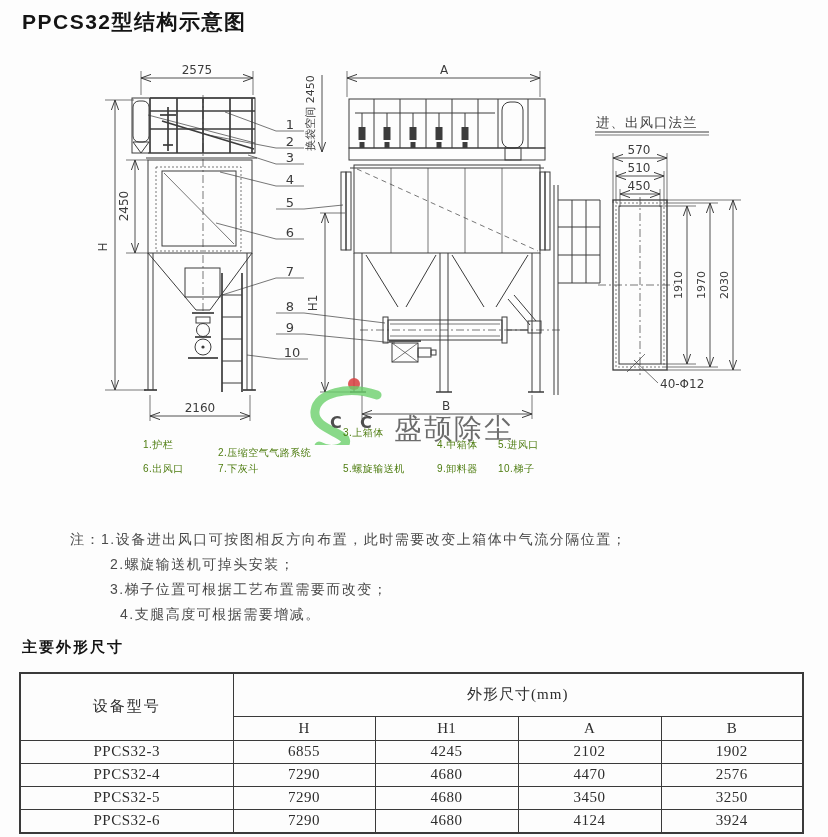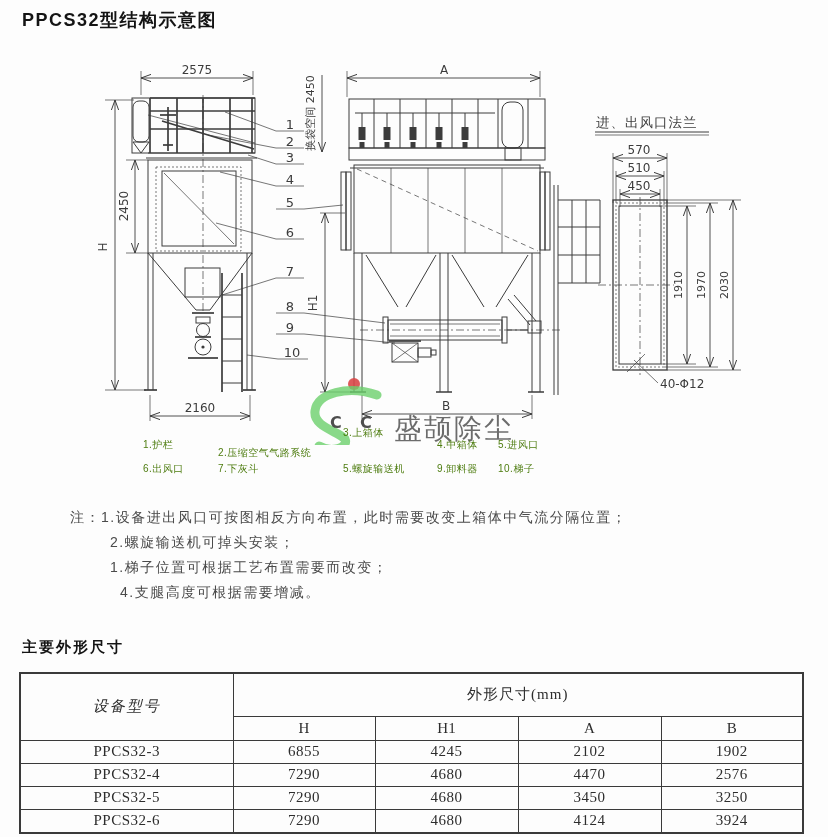--- a/index.html
+++ b/index.html
@@ -1,45 +1,45 @@
 <!DOCTYPE html>
 <html><head>
 <meta charset="utf-8">
 <style>
   html,body{margin:0;padding:0;}
   body{width:828px;height:837px;position:relative;background:#fdfdfd;overflow:hidden;
        font-family:"Liberation Sans",sans-serif;color:#2d2d2d;}
-  .page-title{position:absolute;left:22px;top:8px;font-size:18px;font-weight:bold;
+  .page-title{position:absolute;left:22px;top:8px;font-size:21px;font-weight:bold;
        letter-spacing:1.5px;color:#141414;}
   .section-title{position:absolute;left:22px;top:638px;font-size:15px;font-weight:bold;
        letter-spacing:2px;color:#141414;font-family:Liberation Serif, serif;}
   #draw{position:absolute;left:0;top:55px;z-index:1;}
   svg .ln{stroke:#3c3c3c;stroke-width:1;fill:none;}
   svg .ln2{stroke:#3c3c3c;stroke-width:1.7;fill:none;}
   svg .thin{stroke:#3c3c3c;stroke-width:0.7;fill:none;}
   svg .dim{stroke:#3c3c3c;stroke-width:0.9;fill:none;}
   svg .dash{stroke-dasharray:8 3 2 3;}
   svg .dot{stroke-dasharray:2 2;}
   svg .dsh{stroke-dasharray:5 4;}
   svg .blk{fill:#3c3c3c;stroke:none;}
   svg text{font-family:"DejaVu Sans",sans-serif;fill:#3c3c3c;}
   svg text.dt{font-size:12px;}
   svg text.dts{font-size:11px;}
   svg text.co{font-size:13px;}
   .lg{position:absolute;font-size:10px;color:#4d7c0f;letter-spacing:.5px;z-index:2;white-space:nowrap;}
-  .note{position:absolute;font-size:14px;color:#4a4a4a;letter-spacing:1.5px;z-index:2;white-space:nowrap;}
+  .note{position:absolute;font-size:14px;color:#4a4a4a;letter-spacing:1.5px;z-index:2;white-space:nowrap;margin-top:22px;}
   table.spec{position:absolute;left:19px;top:672px;border-collapse:collapse;table-layout:fixed;
        z-index:2;font-family:"Liberation Serif",serif;font-size:15px;color:#2d2d2d;
        border:2px solid #3a3a3a;}
   table.spec th,table.spec td{border:1px solid #3a3a3a;text-align:center;padding:0;
        font-weight:normal;}
   table.spec .group{height:43px;letter-spacing:1px;}
   table.spec .sub td{height:23px;}
   table.spec tbody td{height:22px;letter-spacing:.5px;}
-  table.spec .model-h{letter-spacing:2px;font-style:italic;}
+  table.spec .model-h{letter-spacing:2px;}
 </style>
 </head>
 <body>
 
 <div class="page-title">PPCS32型结构示意图</div>
 
 <svg id="draw" width="828" height="390" viewBox="0 0 828 390">
   <defs>
     <marker id="mE" markerWidth="14" markerHeight="10" refX="12" refY="5" orient="auto" markerUnits="userSpaceOnUse">
       <path d="M2,1.4 L12,5 L2,8.6" fill="none" stroke="#3c3c3c" stroke-width="1"></path>
@@ -271,21 +271,21 @@
   <span class="lg" style="left:143px;top:462px">6.出风口</span>
   <span class="lg" style="left:218px;top:462px">7.下灰斗</span>
   <span class="lg" style="left:343px;top:462px">5.螺旋输送机</span>
   <span class="lg" style="left:437px;top:462px">9.卸料器</span>
   <span class="lg" style="left:498px;top:462px">10.梯子</span>
 </div>
 
 <div>
   <div class="note" style="left:70px;top:509px"><span>注：</span><span>1.设备进出风口可按图相反方向布置，此时需要改变上箱体中气流分隔位置；</span></div>
   <div class="note" style="left:110px;top:534px">2.螺旋输送机可掉头安装；</div>
-  <div class="note" style="left:110px;top:559px">1.梯子位置可根据工艺布置需要而改变；</div>
+  <div class="note" style="left:110px;top:559px">3.梯子位置可根据工艺布置需要而改变；</div>
   <div class="note" style="left:120px;top:584px">4.支腿高度可根据需要增减。</div>
 </div>
 
 <div class="section-title">主要外形尺寸</div>
 
 <table class="spec">
   <colgroup>
     <col style="width:213px">
       <col style="width:142px">
       <col style="width:143px">

